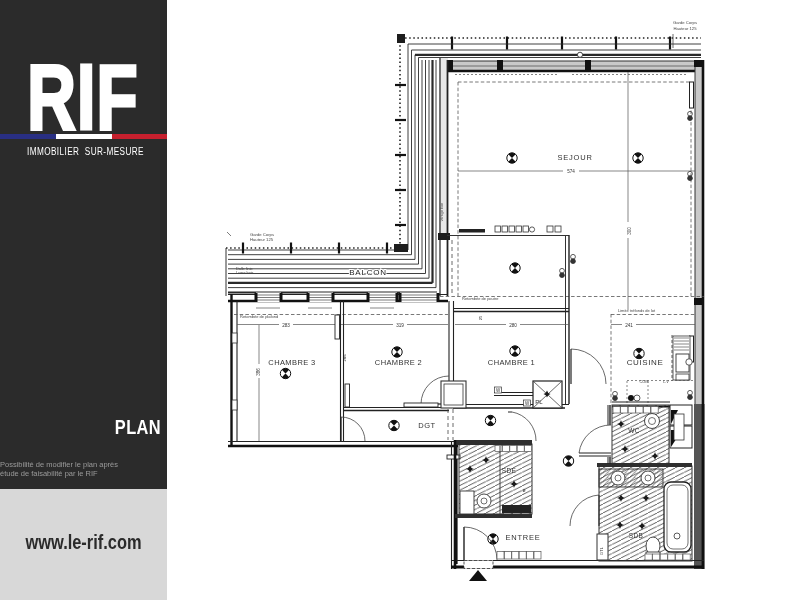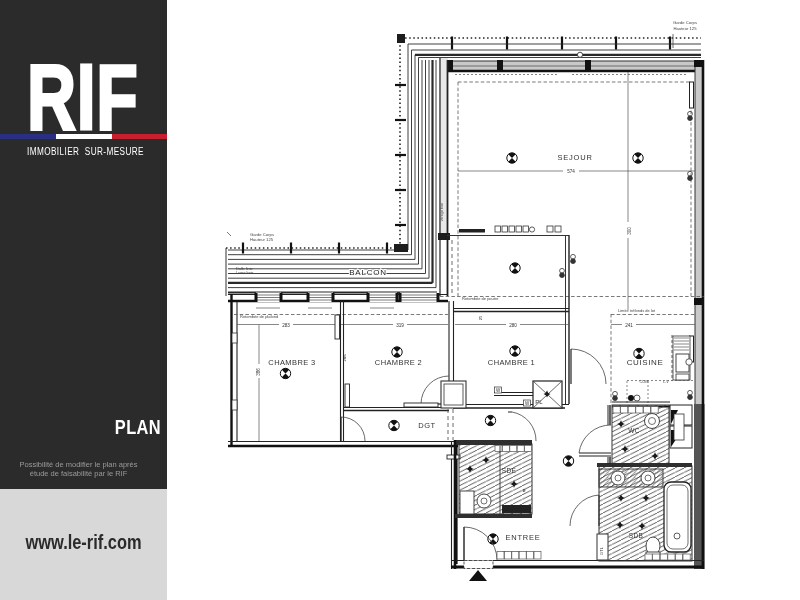--- a/index.html
+++ b/index.html
@@ -3,21 +3,21 @@
 html,body{margin:0;padding:0;width:800px;height:600px;background:#fff;overflow:hidden;
 font-family:"Liberation Sans",sans-serif;}
 .side{position:absolute;left:0;top:0;width:167px;height:489px;background:#2b2b2b;}
 .side2{position:absolute;left:0;top:489px;width:167px;height:111px;background:#d8d8d8;}
 .rif{position:absolute;left:27px;top:44px;color:#fff;font-size:93px;font-weight:bold;
 -webkit-text-stroke:3px #fff;transform:scaleX(0.73);transform-origin:0 0;letter-spacing:1px;}
 .tric{position:absolute;top:133.5px;height:5px;}
 .imm{position:absolute;left:27px;top:145.5px;color:#fff;font-size:10px;letter-spacing:0.5px;transform:scaleX(0.82);transform-origin:0 0;}
 .plan{position:absolute;left:0;top:414.5px;width:161px;text-align:right;color:#fff;
 font-size:21px;font-weight:bold;letter-spacing:0.5px;transform:scaleX(0.78);transform-origin:100% 0;}
-.poss{position:absolute;left:0;top:459.5px;width:157px;text-align:center;color:#9a9a9a;font-size:7.5px;line-height:9px;}
+.poss{position:absolute;left:0;top:459.5px;width:157px;text-align:left;color:#9a9a9a;font-size:7.5px;line-height:9px;}
 .www{position:absolute;left:0;top:531px;width:167px;text-align:center;color:#2b2b2b;font-size:20px;font-weight:bold;transform:scaleX(0.82);}
 </style></head><body>
 <div class="side"></div>
 <div class="side2"></div>
 <div class="rif">RIF</div>
 <div class="tric" style="left:0;width:56px;background:#292f83;"></div>
 <div class="tric" style="left:56px;width:56px;background:#fff;"></div>
 <div class="tric" style="left:112px;width:55px;background:#c6202e;"></div>
 <div class="imm">IMMOBILIER&nbsp;&nbsp;SUR-MESURE</div>
 <div class="plan">PLAN</div>

